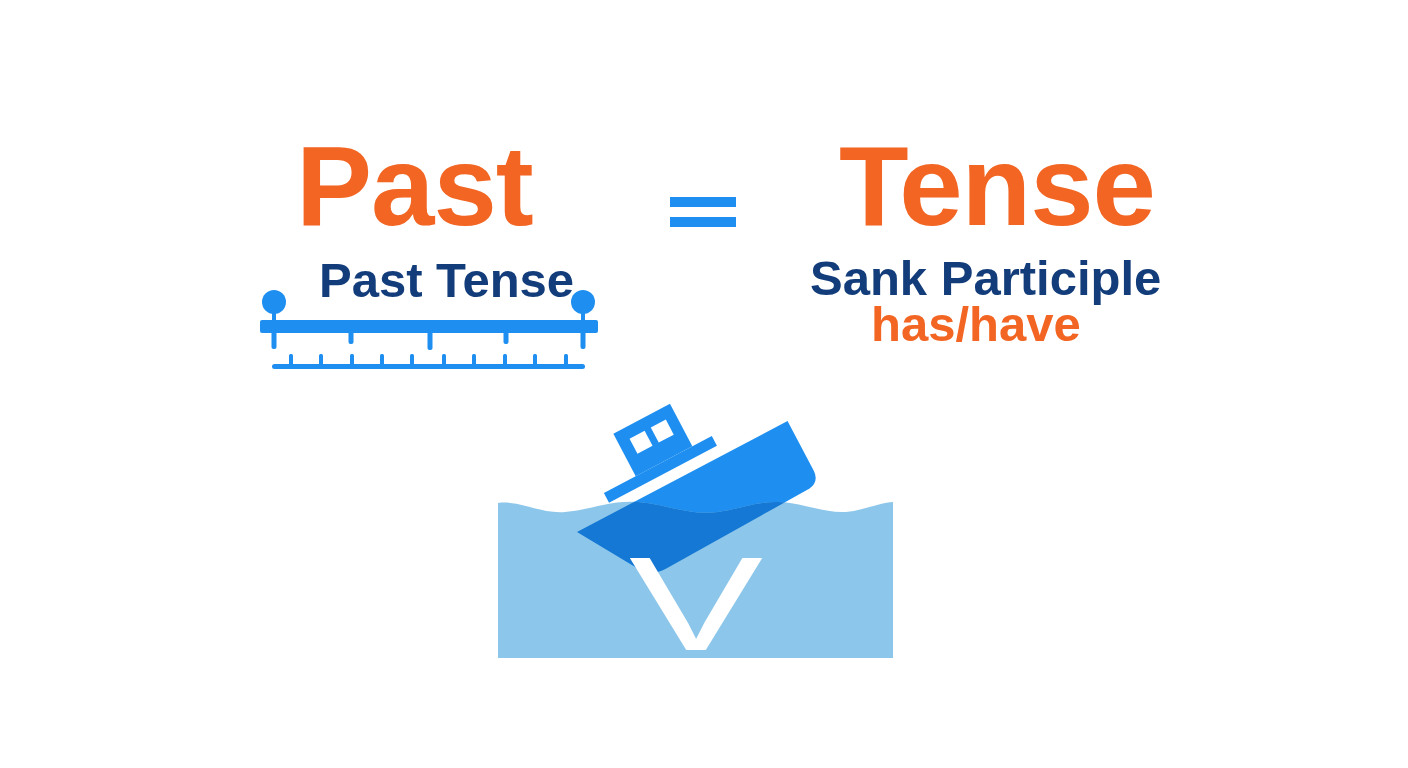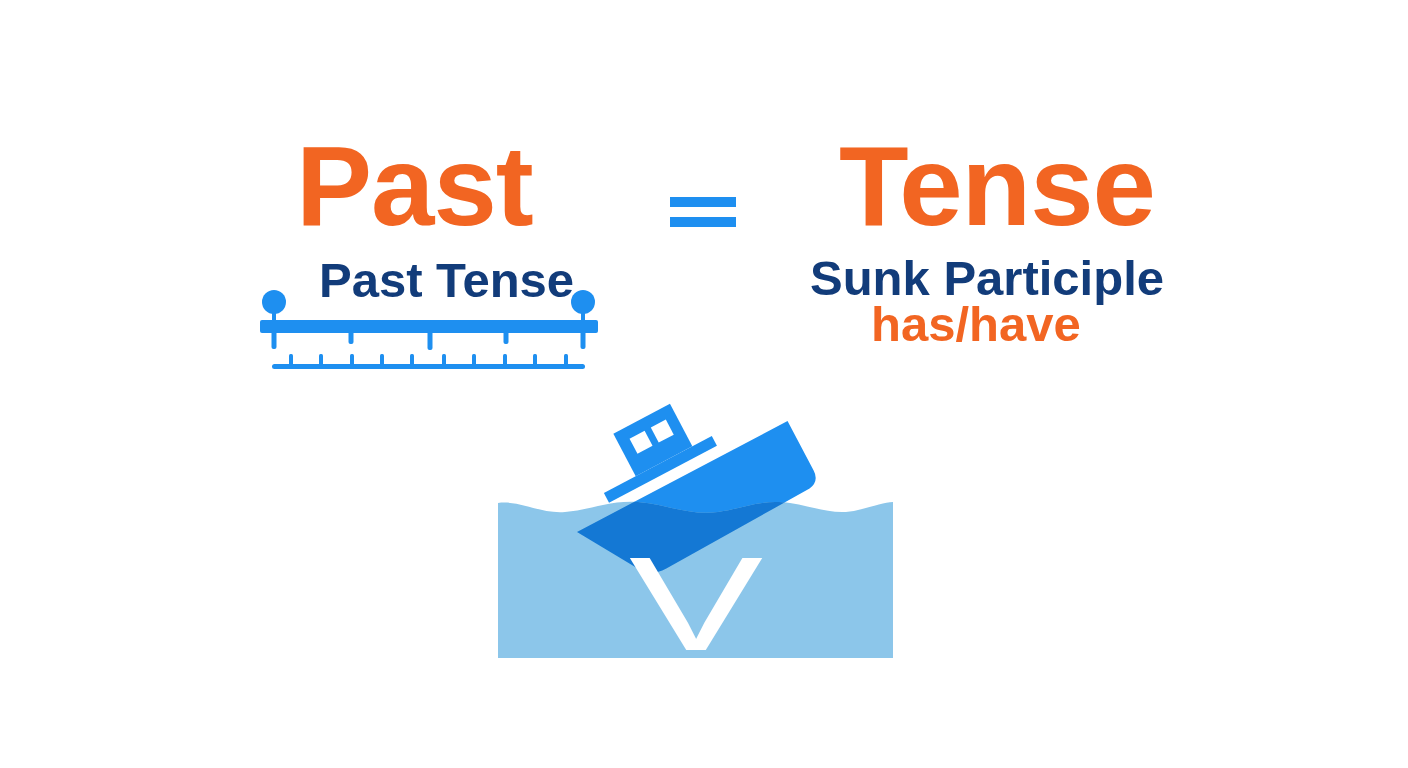--- a/index.html
+++ b/index.html
@@ -15,21 +15,21 @@
   :root { --orange:#F26522; --navy:#123C7A; --blue:#1E8FF0; --water:#8CC6EA; --hull-dark:#1478D4; }
   svg.abs { position:absolute; left:0; top:0; }
 </style>
 </head>
 <body>
 
 <div id="sank" class="word big">Past</div>
 <div id="pasttense" class="word label">Past Tense</div>
 
 <div id="sunk" class="word big">Tense</div>
-<div id="pastpart" class="word label">Sunk Participle</div>
+<div id="pastpart" class="word label">Sank Participle</div>
 <div id="hashave" class="word label">has/have</div>
 
 <svg class="abs" width="1408" height="768">
   <g fill="#1E8FF0">
     <circle cx="274" cy="302" r="12"></circle>
     <rect x="272" y="310" width="4" height="12"></rect>
     <circle cx="583" cy="302" r="12"></circle>
     <rect x="581" y="310" width="4" height="12"></rect>
     <rect x="260" y="320" width="338" height="13" rx="2"></rect>
     <rect x="271.5" y="331" width="5" height="18" rx="2"></rect>

